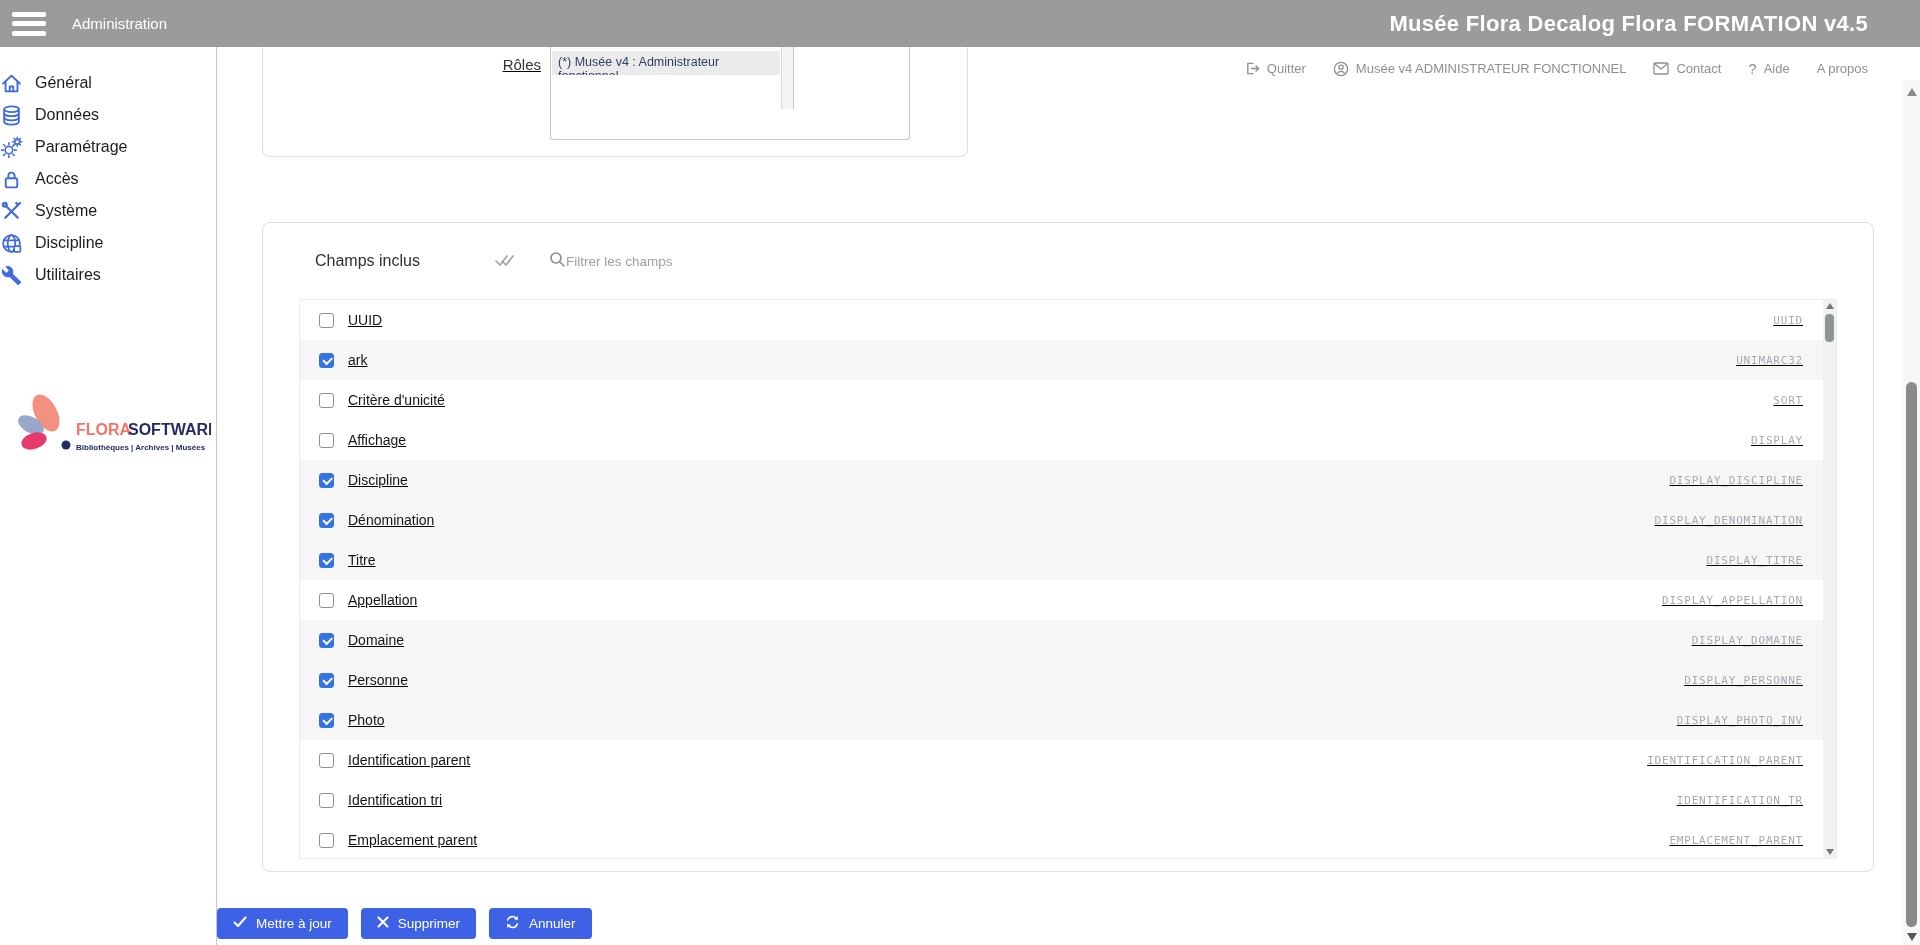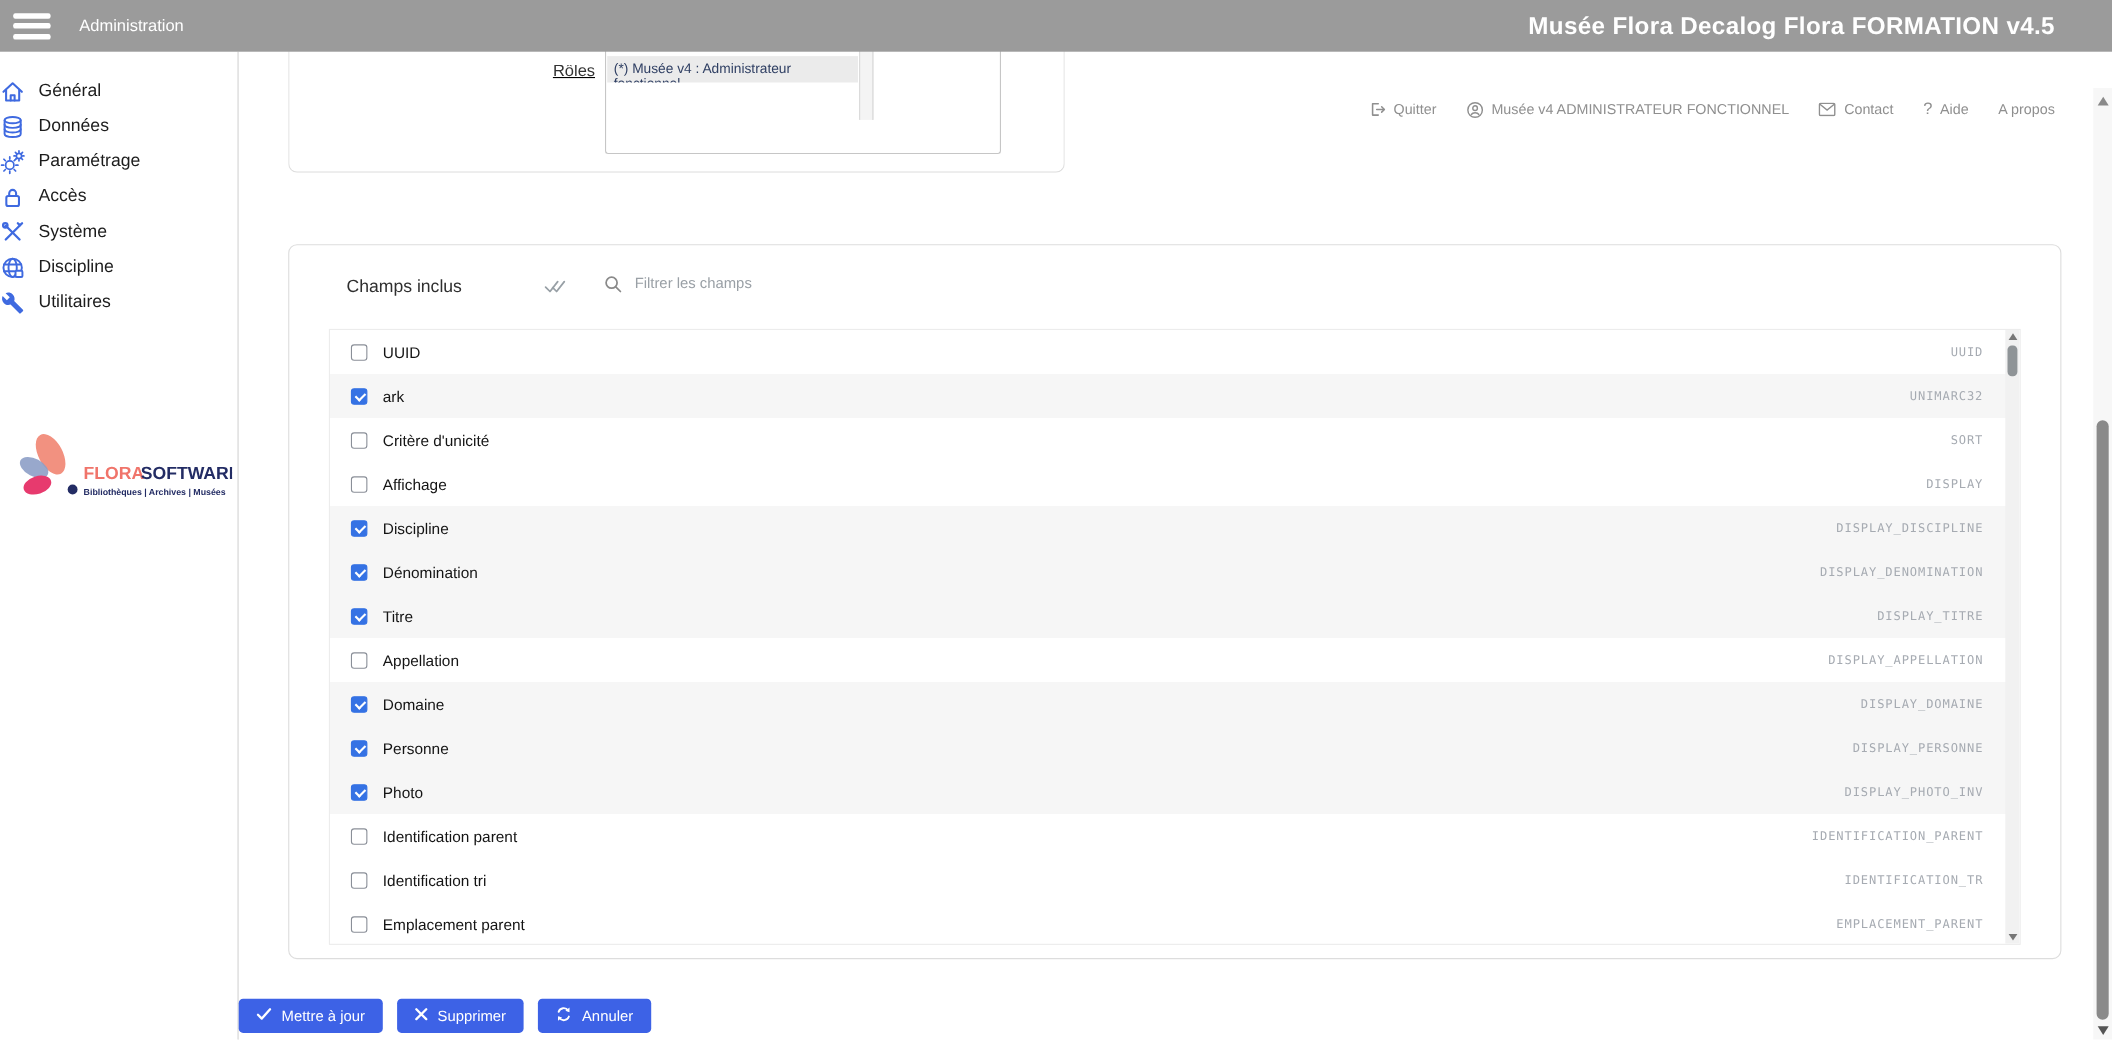--- a/index.html
+++ b/index.html
@@ -26,21 +26,21 @@
   .submenu { margin:1px 0 3px 0; }
   .sub-item { height:20px; line-height:20px; margin-left:30px; width:183px; padding-left:2px;
               font-size:13px; color:#222; cursor:pointer; }
   .sub-item.selected { background:#adc3ec; color:#fff; font-weight:bold; }
 
   .logo-box { position:absolute; left:6px; top:338px; width:205px; height:80px; }
 
   
   .content { position:absolute; left:217px; top:47px; right:0; bottom:0; background:#fff; }
 
-  .toolbar { position:absolute; top:13px; right:52px; display:flex; align-items:center; gap:27px;margin-top:31px; }
+  .toolbar { position:absolute; top:13px; right:52px; display:flex; align-items:center; gap:27px; }
   .tool-item { display:flex; align-items:center; gap:7px; color:#8f8f8f; font-size:13px; cursor:pointer; }
   .tool-item .q-icon svg, .tool-item .u-icon svg, .tool-item .m-icon svg { display:block; }
   .help-glyph { font-size:15px; color:#8f8f8f; }
 
   
   .top-card { position:absolute; left:45px; top:-40px; width:706px; height:150px;
               border:1px solid #ddd; border-top:none; border-radius:0 0 8px 8px; background:#fff; }
   .role-label-clip { position:absolute; left:193px; top:52px; width:85px; height:16px;
                      overflow:hidden; text-align:right;text-decoration:underline; }
   .role-label-clip span { display:block; margin-top:-3px; font-size:15px; color:#333; }
@@ -53,27 +53,27 @@
   .role-option { position:absolute; left:1px; top:24px; right:13px; height:24px;
                  background:#ebebeb; overflow:hidden; padding-left:6px; cursor:pointer; }
   .role-option span { display:block; margin-top:-2px; font-size:12.5px; color:#2f3f63; line-height:14px; padding-top:6px;}
 
   
   .panel { position:absolute; left:45px; top:175px; width:1612px; height:650px;
            border:1px solid #ddd; border-radius:8px; background:#fff; }
   .panel-head { height:76px; display:flex; align-items:center; padding-left:52px; }
   .panel-title { font-size:16px; color:#2f2f2f; }
   .dblcheck { margin-left:74px; cursor:pointer; display:flex; }
-  .searchwrap { margin-left:34px; display:flex; align-items:flex-start; gap:11px; }
+  .searchwrap { margin-left:34px; display:flex; align-items:center; }
   .searchwrap input { border:none; outline:none; font-size:13.5px; width:260px;
                       font-family:"Liberation Sans", sans-serif; color:#444; }
   .searchwrap input::placeholder { color:#9aa0a6; }
 
   .flist { position:absolute; left:36px; top:76px; width:1538px; height:560px;
-           border:1px solid #ececec; background:#fff; overflow:hidden; }
+           border:1px solid #ececec; background:#fff; overflow:hidden;text-decoration:underline; }
   .frow { height:40px; display:flex; align-items:center; padding-left:19px; gap:14px; cursor:pointer; }
   .frow.checked { background:#f6f6f6; }
   .cb { width:15px; height:15px; border:1.5px solid #8a8f98; border-radius:3px; background:#fff;
         position:relative; flex:0 0 auto; cursor:pointer; }
   .cb.on { background:#3572e4; border-color:#3572e4; }
   .cb.on::after { content:""; position:absolute; left:2.5px; top:3.5px; width:7px; height:3.5px;
                   border-left:2px solid #fff; border-bottom:2px solid #fff; transform:rotate(-45deg); }
   .flabel { font-size:14px; color:#141414; }
   .fcode { margin-left:auto; margin-right:33px; font-family:"DejaVu Sans Mono", monospace;
            font-size:11px; color:#a6abb2; letter-spacing:.8px; }

